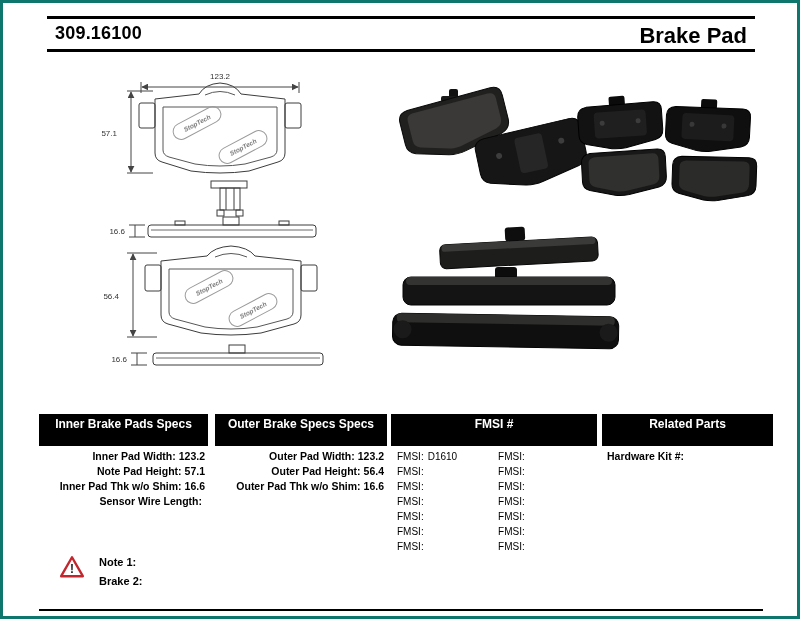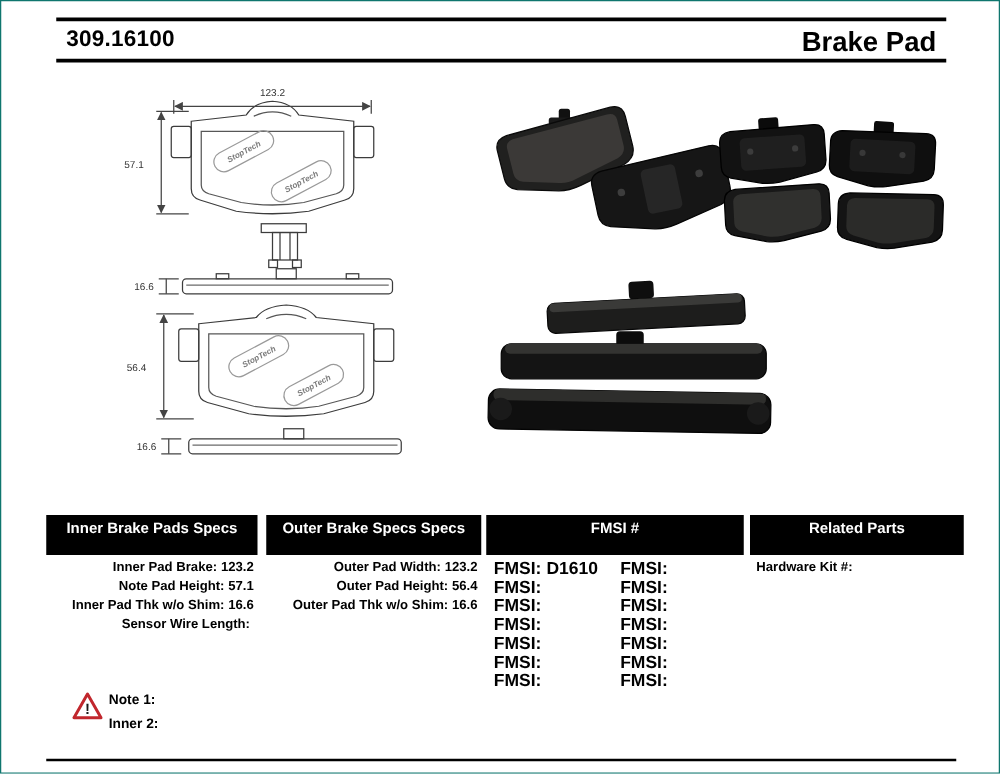--- a/index.html
+++ b/index.html
@@ -4,21 +4,21 @@
 <style>
   * { box-sizing: border-box; margin: 0; padding: 0; }
   html, body { background: #ffffff; }
   .page {
     position: relative;
     width: 800px;
     height: 619px;
     background: #ffffff;
     font-family: "Liberation Sans", sans-serif;
     color: #000;
-    border: 1px solid #0f766e;
+    border: 3px solid #0f766e;
     overflow: hidden;
     padding-left: 37px;
   }
   .rule { position: absolute; background: #000; }
   .rule-top    { left: 44px; right: 42px; top: 13px;  height: 3px; }
   .rule-header { left: 44px; right: 42px; top: 46px;  height: 3px; }
   .rule-bottom { left: 36px; right: 34px; top: 606px; height: 2px; }
 
   .part-number {
     position: absolute; left: 52px; top: 20px;
@@ -45,30 +45,30 @@
     white-space: nowrap;
   }
   .spec-rows { padding-top: 3px; }
   .spec-row {
     font-size: 10.5px; font-weight: bold; line-height: 15px;
     white-space: nowrap;
   }
   .align-right { text-align: right; padding-right: 3px; }
   .spec-row .val { margin-left: 3px; }
 
-  .fmsi-row { display: flex; font-size: 14px; font-weight: bold; line-height: 15px; }
+  .fmsi-row { display: flex; font-size: 10px; font-weight: normal; line-height: 15px; }
   .fmsi-left  { width: 52%; padding-left: 6px; }
   .fmsi-right { width: 48%; }
   .fmsi-row .val { margin-left: 4px; }
 
   .related-row { padding-left: 5px; }
 
   .notes { position: absolute; left: 56px; top: 550px; display: flex; }
   .warn-icon { width: 26px; height: 24px; margin-top: 2px; }
-  .note-lines { margin-left: 4px; }
+  .note-lines { margin-left: 14px; }
   .note-line { font-size: 11px; font-weight: bold; line-height: 19px; }
 
   svg text.dim { font-family: "Liberation Sans", sans-serif; font-size: 8px; fill: #333; font-weight: normal; }
   svg text.wm  { font-family: "Liberation Sans", sans-serif; font-size: 6.5px; font-style: italic; font-weight: bold; fill: #7a7a7a; }
 </style>
 </head>
 <body>
 
 <div class="page">
 
@@ -233,21 +233,21 @@
         <circle cx="10" cy="22" r="9" fill="#1a1a1a"></circle>
         <circle cx="216" cy="22" r="9" fill="#1a1a1a"></circle>
       </g>
     </g>
   </svg>
 
   <div class="spec-col col-inner">
     <div class="spec-header">Inner Brake Pads Specs</div>
     <div class="spec-rows">
       <div class="spec-row align-right">
-        <span class="lbl">Inner Pad Brake:</span><span class="val">123.2</span>
+        <span class="lbl">Inner Pad Width:</span><span class="val">123.2</span>
       </div>
       <div class="spec-row align-right">
         <span class="lbl">Note Pad Height:</span><span class="val">57.1</span>
       </div>
       <div class="spec-row align-right">
         <span class="lbl">Inner Pad Thk w/o Shim:</span><span class="val">16.6</span>
       </div>
       <div class="spec-row align-right">
         <span class="lbl">Sensor Wire Length:</span><span class="val"></span>
       </div>
@@ -312,18 +312,18 @@
     </div>
   </div>
 
   <div class="notes">
     <svg class="warn-icon" viewBox="0 0 24 22">
       <polygon points="12,2 22,19.5 2,19.5" fill="#ffffff" stroke="#c1272d" stroke-width="2.2" stroke-linejoin="round"></polygon>
       <text x="12" y="17" text-anchor="middle" font-size="11" font-weight="bold" fill="#1a1a1a" font-family="Liberation Sans, sans-serif">!</text>
     </svg>
     <div class="note-lines">
       <div class="note-line">Note 1:</div>
-      <div class="note-line">Inner 2:</div>
+      <div class="note-line">Brake 2:</div>
     </div>
   </div>
 
   <div class="rule rule-bottom"></div>
 </div>
 
 </body></html>

